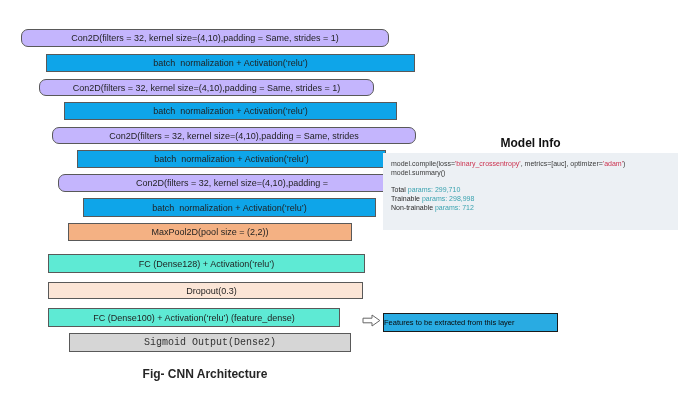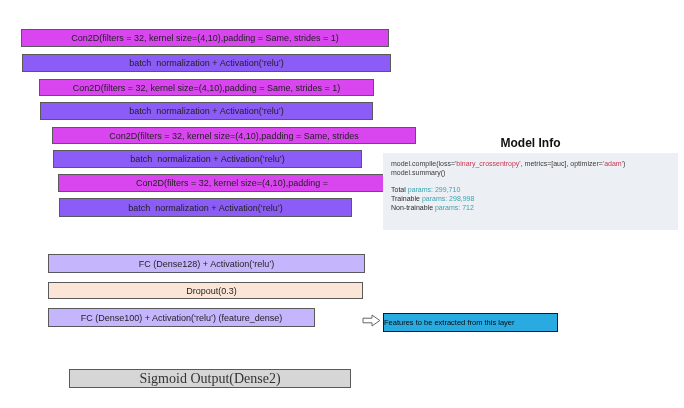--- a/index.html
+++ b/index.html
@@ -7,40 +7,40 @@
     position:relative;width:684px;height:408px;background:#ffffff;
     font-family:"Liberation Sans", sans-serif;overflow:hidden;
   }
   
   .box{
     position:absolute;box-sizing:border-box;
     display:flex;align-items:center;justify-content:center;
     border:1px solid #595959;
     font-size:9px;color:#1f1f1f;white-space:pre;
   }
-  .conv{background:#d946ef;}
-  .bn{background:#8b5cf6;}
+  .conv{background:#c4b5fd;border-radius:7px;}
+  .bn{background:#0ea5e9;margin-left:24px;}
   .pool{background:#F4B183;}
-  .fc{background:#c4b5fd;}
+  .fc{background:#5eead4;}
   .drop{background:#FBE5D6;}
-  .out{background:#D6D6D6;font-family:Liberation Serif, serif;font-size:14px;color:#333;margin-top:36px;}
+  .out{background:#D6D6D6;font-family:Liberation Mono, monospace;font-size:10px;color:#333;}
 
   
   .L0{left:21px;top:29px;width:368px;height:18px;}
   .L1{left:22px;top:54px;width:369px;height:18px;}
   .L2{left:39px;top:79px;width:335px;height:17px;}
   .L3{left:40px;top:102px;width:333px;height:18px;}
   .L4{left:52px;top:127px;width:364px;height:17px;}
   .L5{left:53px;top:150px;width:309px;height:18px;}
   .L6{left:58px;top:174px;width:348px;height:18px;}
   .L7{left:59px;top:198px;width:293px;height:19px;}
   .L8{left:68px;top:223px;width:284px;height:18px;}
   .L9{left:48px;top:254px;width:317px;height:19px;}
   .L10{left:48px;top:282px;width:315px;height:17px;padding-left:12px;}
-  .L11{left:48px;top:308px;width:267px;height:19px;}
+  .L11{left:48px;top:308px;width:292px;height:19px;}
   .L12{left:69px;top:333px;width:282px;height:19px;}
 
   .caption{
     position:absolute;left:40px;top:367px;width:330px;
     text-align:center;font-size:12px;font-weight:600;color:#262626;
   }
 
   .block-arrow{position:absolute;left:362px;top:314px;width:19px;height:13px;}
 
   .callout{
@@ -71,33 +71,35 @@
 <div class="stage">
 
   <div class="box conv L0"><span>Con2D(filters = 32, kernel size=(4,10),padding = Same, strides = 1)</span></div>
   <div class="box bn   L1"><span>batch  normalization + Activation(‘relu’)</span></div>
   <div class="box conv L2"><span>Con2D(filters = 32, kernel size=(4,10),padding = Same, strides = 1)</span></div>
   <div class="box bn   L3"><span>batch  normalization + Activation(‘relu’)</span></div>
   <div class="box conv L4"><span>Con2D(filters = 32, kernel size=(4,10),padding = Same, strides</span></div>
   <div class="box bn   L5"><span>batch  normalization + Activation(‘relu’)</span></div>
   <div class="box conv L6"><span>Con2D(filters = 32, kernel size=(4,10),padding =</span></div>
   <div class="box bn   L7"><span>batch  normalization + Activation(‘relu’)</span></div>
+  <div class="box pool L8"><span>MaxPool2D(pool size = (2,2))</span></div>
   <div class="box fc   L9"><span>FC (Dense128) + Activation(‘relu’)</span></div>
   <div class="box drop L10"><span>Dropout(0.3)</span></div>
   <div class="box fc   L11"><span>FC (Dense100) + Activation(‘relu’) (feature_dense)</span></div>
   <div class="box out  L12"><span>Sigmoid Output(Dense2)</span></div>
 
   <svg class="block-arrow" viewBox="0 0 19 13">
     <path d="M1 4.2 H10 V1 L17.8 6.5 L10 12 V8.8 H1 Z" fill="#ffffff" stroke="#666" stroke-width="1"></path>
   </svg>
 
   <div class="callout">
     <span>Features to be extracted from this layer</span>
   </div>
 
+  <div class="caption">Fig- CNN Architecture</div>
 
   <div class="mi-title">Model Info</div>
   <div class="mi-panel">
     <div><span>model.compile(loss=</span><span class="hl-red">'binary_crossentropy'</span><span>, metrics=[auc], optimizer=</span><span class="hl-red">'adam'</span><span>)</span></div>
     <div>model.summary()</div>
     <div class="mi-gap"></div>
     <div><span class="param-label">Total </span><span class="teal">params: 299,710</span></div>
     <div><span class="param-label">Trainable </span><span class="teal">params: 298,998</span></div>
     <div><span class="param-label">Non-trainable </span><span class="teal">params: 712</span></div>
   </div>

